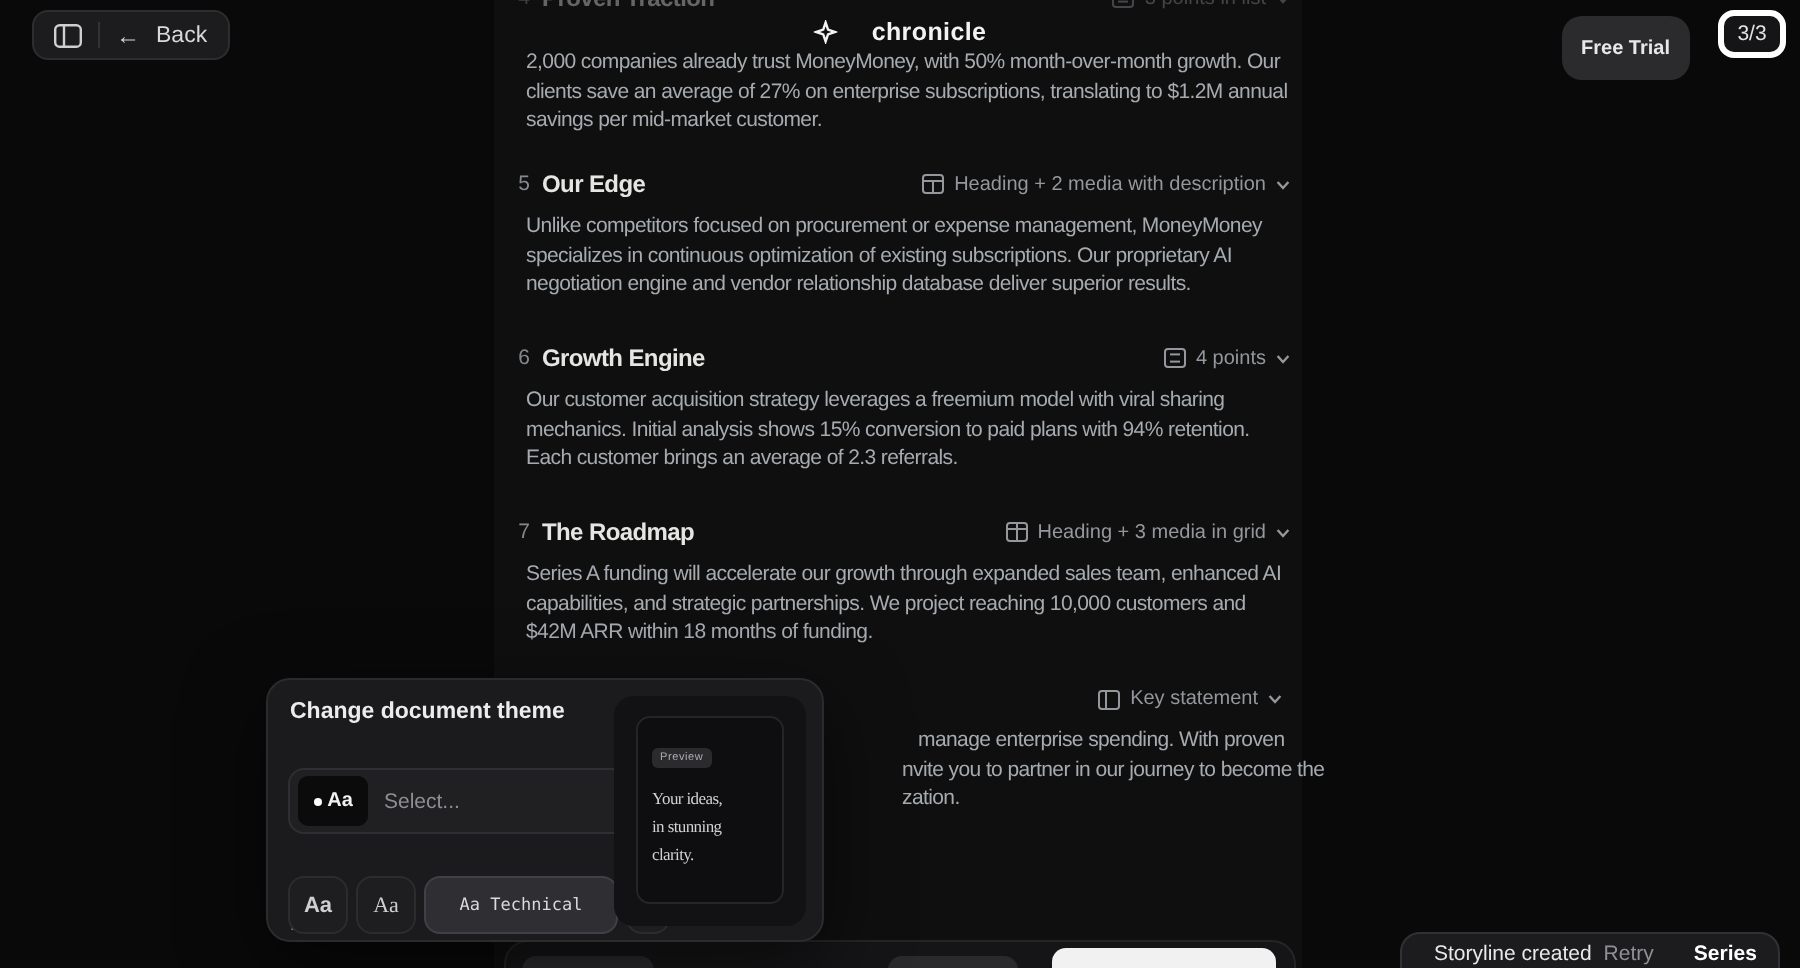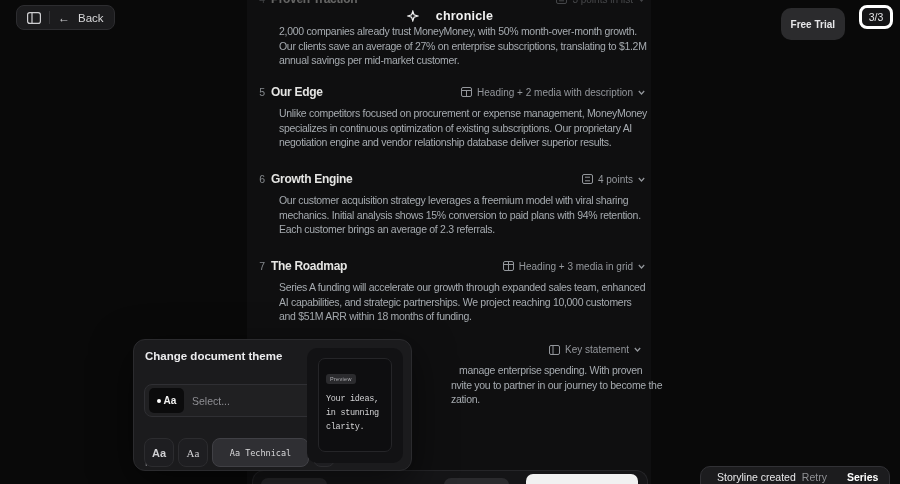--- a/index.html
+++ b/index.html
@@ -28,21 +28,21 @@
   .doc-panel { position:absolute; left:247px; top:0; width:404px; height:484px; background:#0f0f10; z-index:1; }
   .sec { position:absolute; left:8px; right:2px; }
   .sec-head { display:flex; align-items:center; height:16px; }
   .sec-head.dim { opacity:.4; }
   .sec-num { width:10px; text-align:right; color:#85898d; font-size:10.5px; flex:none; }
   .sec-title { margin-left:6px; font-family:Liberation Sans, sans-serif; font-weight:700;
                font-size:12px; letter-spacing:-.3px; color:#e5e5e3; white-space:nowrap; }
   .sec-badge { margin-left:auto; margin-right:4px; display:flex; align-items:center; gap:5px;
                color:#94979c; font-size:10px; cursor:pointer; white-space:nowrap; }
   .sec-badge svg { flex:none; display:block; }
-  .sec-body { margin:6px 0 0 24px; color:#a6abb0; font-size:10.5px; letter-spacing:-.3px;
+  .sec-body { margin:6px 0 0 8px; color:#a6abb0; font-size:10.5px; letter-spacing:-.3px;
               line-height:14.5px; }
   .sec4 .sec-body { margin-top:17px; }
   .frag { position:absolute; left:204px; top:363px; color:#a6abb0; font-size:10.5px;
           letter-spacing:-.3px; line-height:14.5px; white-space:nowrap; }
   .frag .l1 { padding-left:8px; }
   .badge8 { position:absolute; top:344px; right:6px; }
 
   
   .bottom-bar { position:absolute; left:5px; right:3px; top:470px; height:20px; background:#151517;
                 border:1px solid #252528; border-bottom:none; border-radius:12px 12px 0 0; z-index:2; }
@@ -74,21 +74,21 @@
   .fb2 { width:30px; font-size:11px; font-family:"Liberation Serif", serif; }
   .fb3 { width:97px; font-family:"DejaVu Sans Mono", monospace; font-size:8.5px;
          background:#2f2f33; border-color:#404045; color:#dadadc; }
   .fb4 { width:22px; font-size:10px; font-family:"Liberation Serif", serif; font-style:italic; }
   .preview-panel { position:absolute; right:8px; top:8px; width:96px; height:115px; background:#121214;
                    border-radius:10px; }
   .preview-card { position:absolute; left:11px; top:10px; width:74px; height:94px; background:#0e0e10;
                   border:1px solid #252528; border-radius:7px; padding:8px 7px; }
   .preview-pill { display:inline-block; background:#2b2b2e; color:#aeaeb2; font-size:5.5px;
                   letter-spacing:.3px; padding:2px 4px; border-radius:3px; }
-  .preview-text { margin-top:7px; font-family:Liberation Mono, monospace; font-size:8.5px;
+  .preview-text { margin-top:7px; font-family:Liberation Serif, serif; font-size:8.5px;
                   line-height:1.65; color:#d2d2d4; white-space:pre-line; letter-spacing:-.3px; }
 
   
   .toast { position:absolute; left:700px; top:466px; width:190px; height:32px; background:#1c1c1e;
            border:1px solid #313135; border-radius:10px; z-index:6; display:flex; align-items:center;
            padding:0 12px 10px 10px; gap:6px; }
   .toast-msg { color:#e8e8ea; font-size:10.5px; white-space:nowrap; }
   .toast-retry { margin-left:auto; color:#8f9094; font-size:10.5px; cursor:pointer; }
   .toast-accept { margin-left:14px; color:#ffffff; font-size:10.5px; font-weight:600; cursor:pointer; }
 </style>
@@ -165,21 +165,21 @@
               <rect x="0.5" y="0.5" width="10" height="9" rx="1.5"></rect>
               <line x1="0.5" y1="3.5" x2="10.5" y2="3.5"></line>
               <line x1="5.5" y1="0.5" x2="5.5" y2="9.5"></line>
             </svg>
           <span>Heading + 3 media in grid</span>
           <svg width="7" height="5" viewBox="0 0 7 5" fill="none" stroke="currentColor" stroke-width="1.2">
               <polyline points="0.8,1 3.5,4 6.2,1"></polyline>
             </svg>
         </span>
       </div>
-      <p class="sec-body">Series A funding will accelerate our growth through expanded sales team, enhanced AI capabilities, and strategic partnerships. We project reaching 10,000 customers and $51M ARR within 18 months of funding.</p>
+      <p class="sec-body">Series A funding will accelerate our growth through expanded sales team, enhanced AI capabilities, and strategic partnerships. We project reaching 10,000 customers and $42M ARR within 18 months of funding.</p>
     </section>
 
     <span class="sec-badge badge8" style="position:absolute">
       <svg width="11" height="10" viewBox="0 0 11 10" fill="none" stroke="currentColor" stroke-width="1">
           <rect x="0.5" y="0.5" width="10" height="9" rx="1.5"></rect>
           <line x1="4" y1="0.5" x2="4" y2="9.5"></line>
         </svg>
       <span>Key statement</span>
       <svg width="7" height="5" viewBox="0 0 7 5" fill="none" stroke="currentColor" stroke-width="1.2">
           <polyline points="0.8,1 3.5,4 6.2,1"></polyline>

